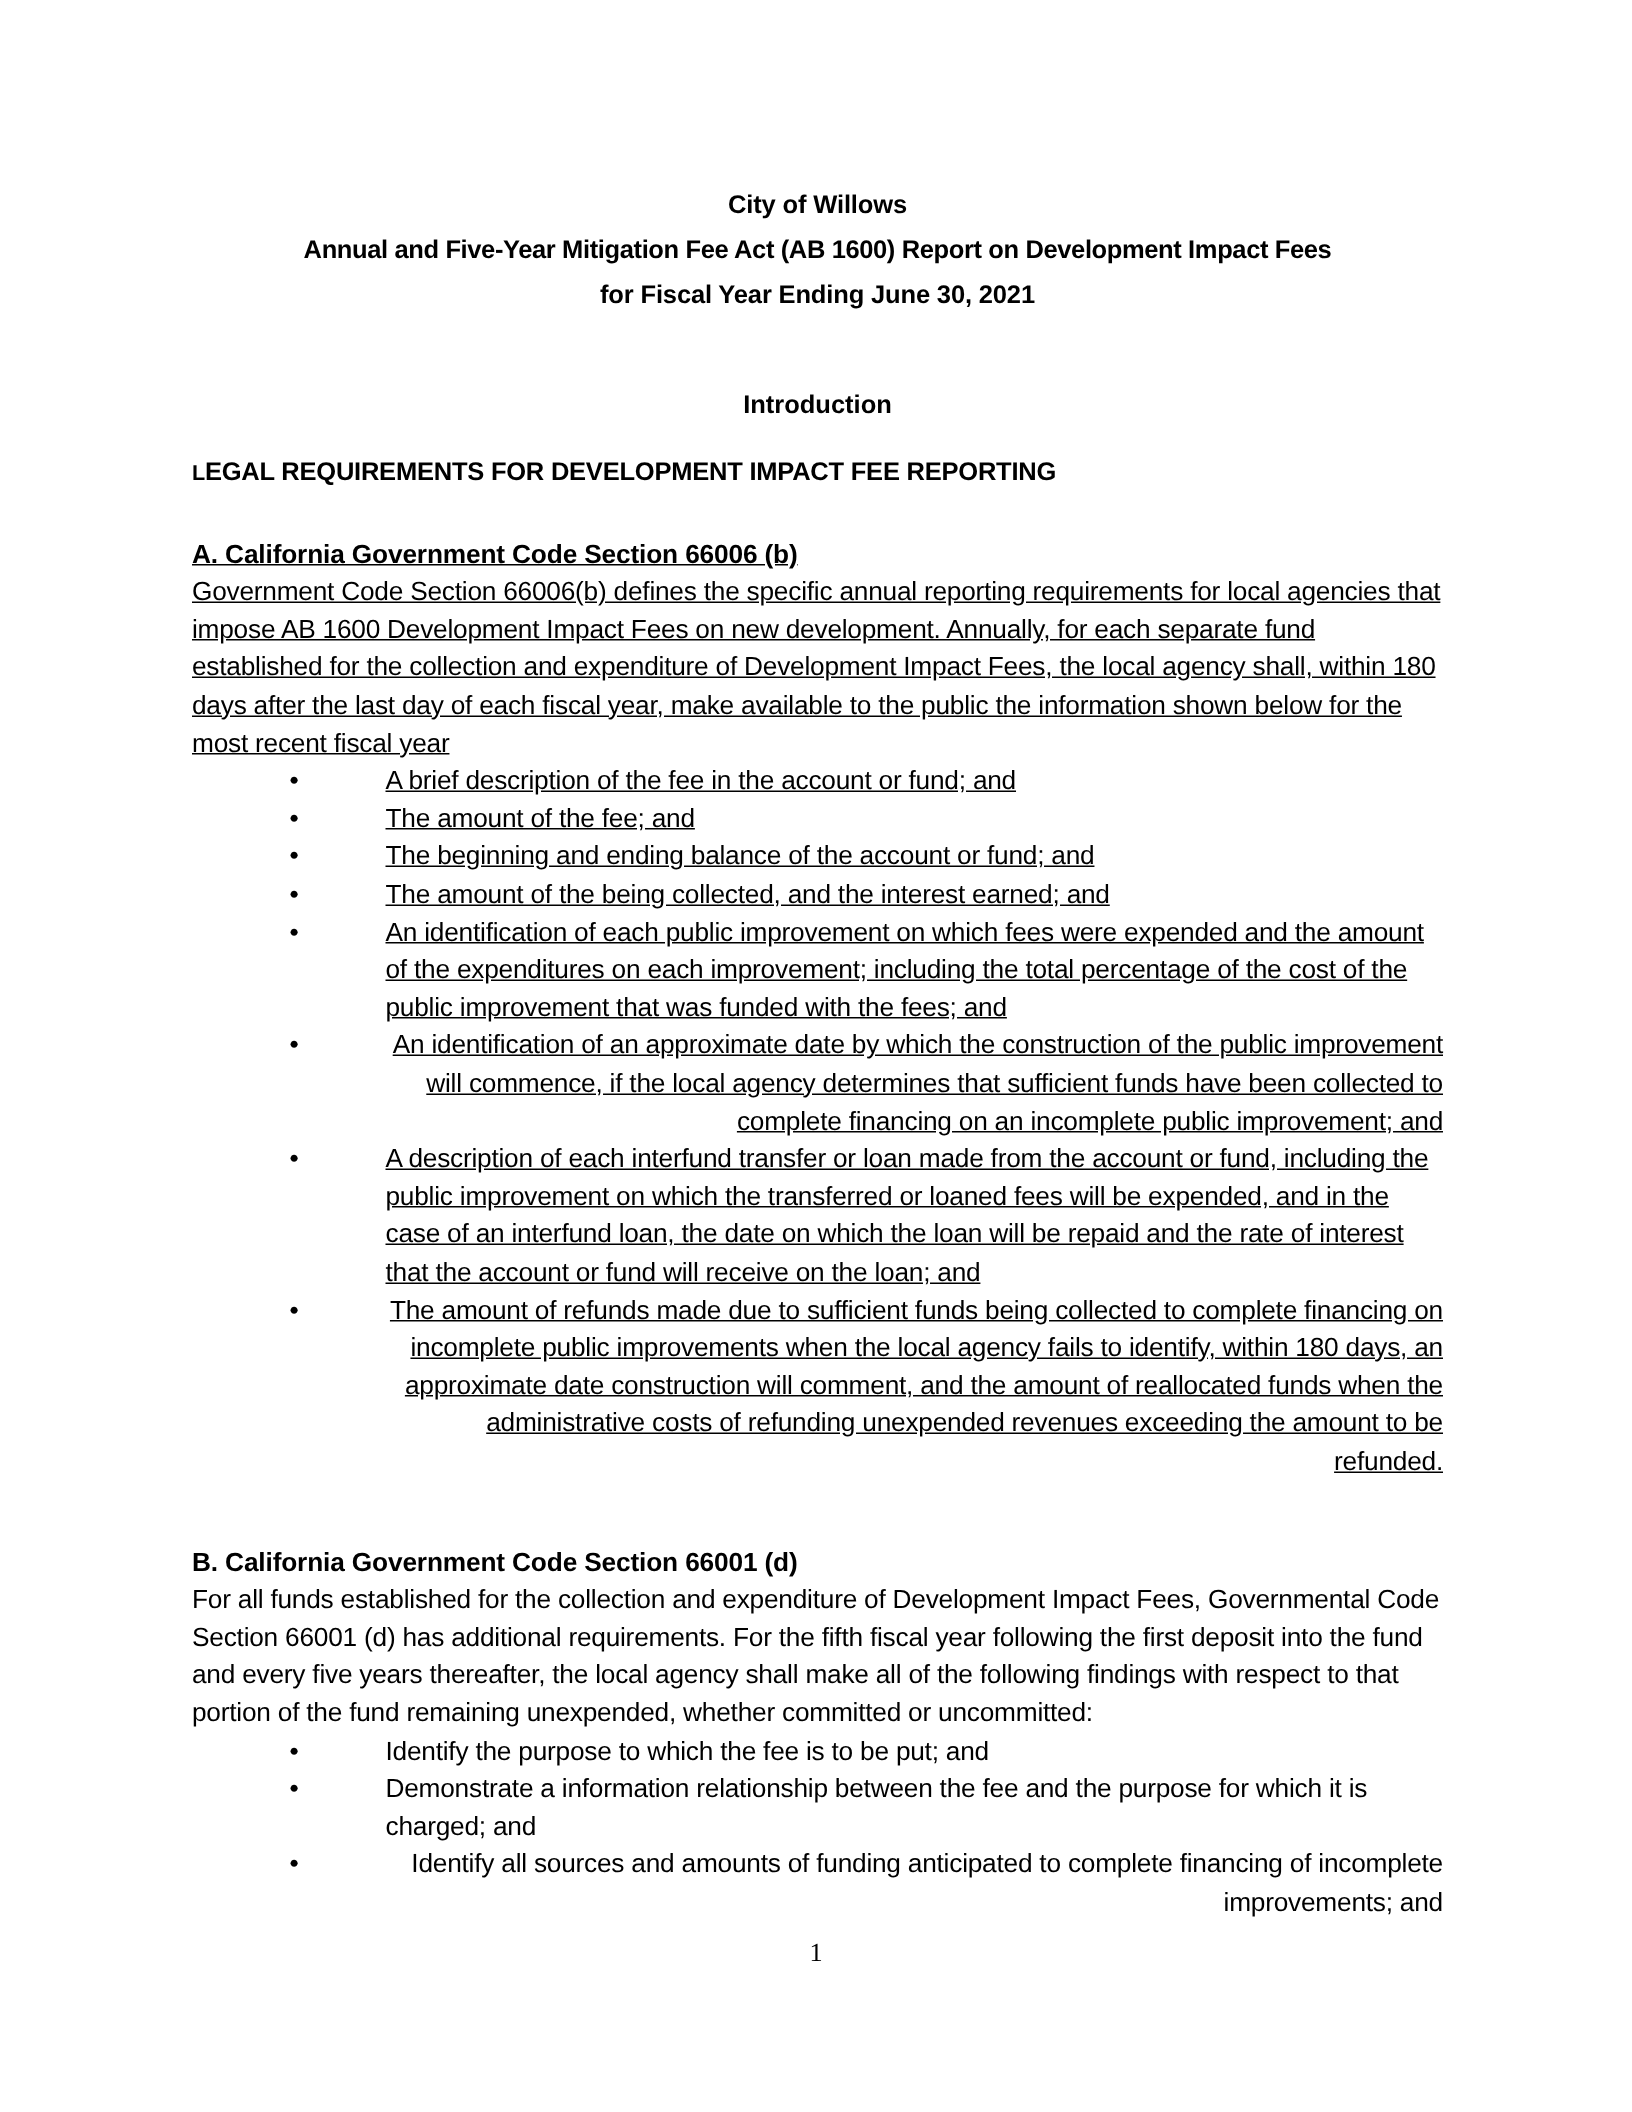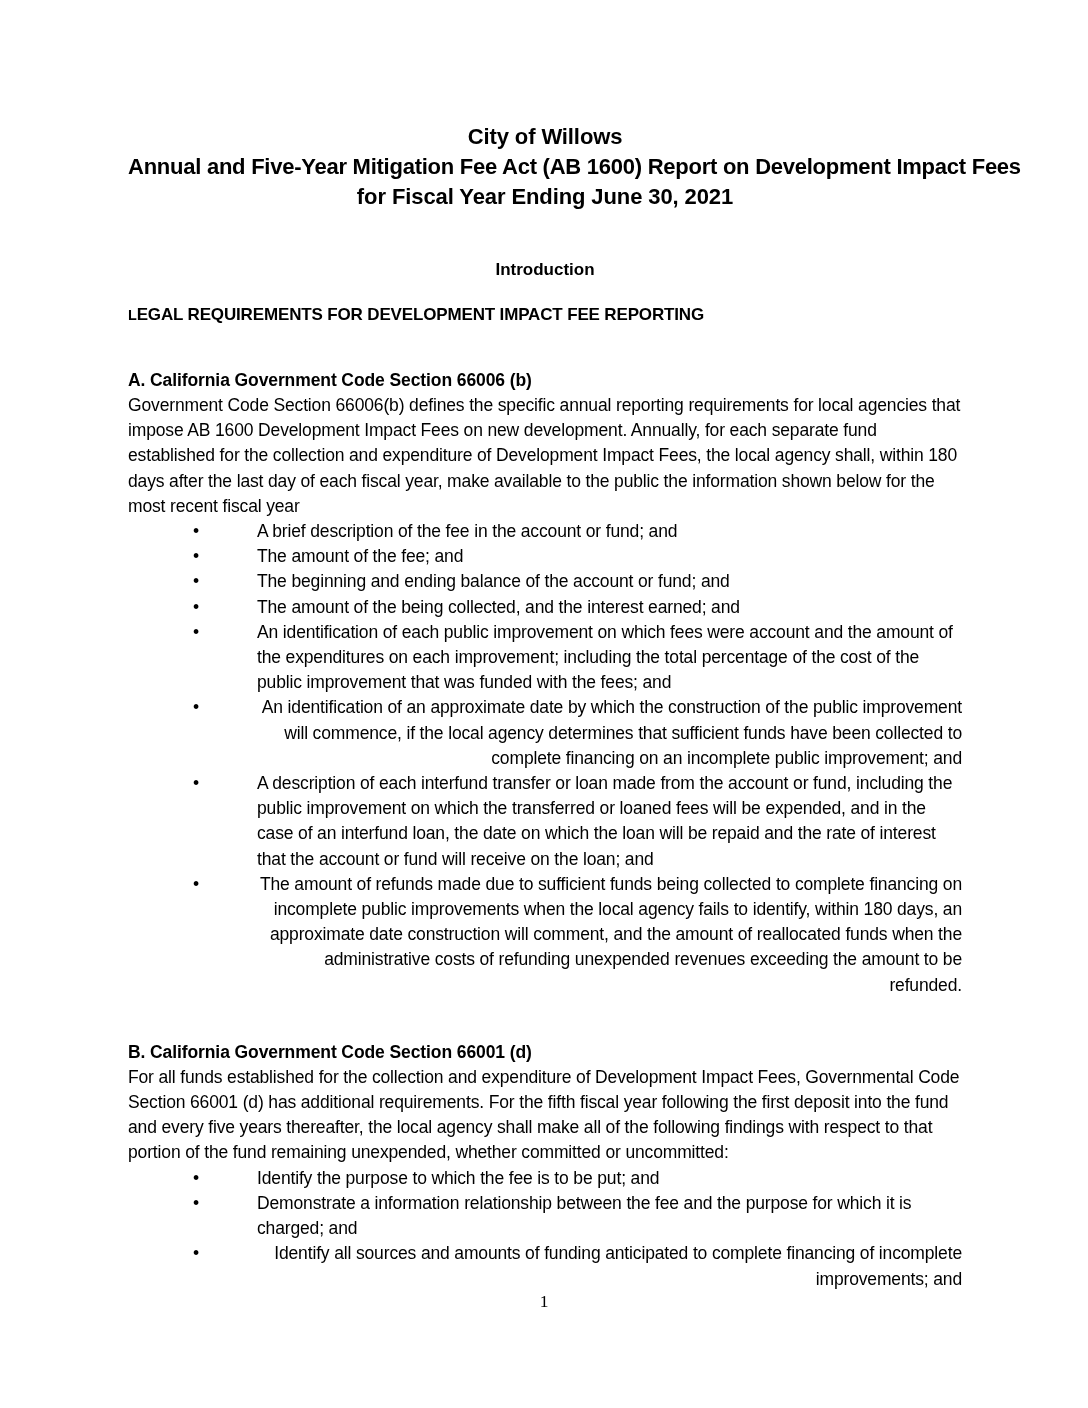--- a/index.html
+++ b/index.html
@@ -30,21 +30,21 @@
     left: 128px;
     top: 0;
     width: 834px;
   }
 
   .title-block {
     padding-top: 122px;
     text-align: center;
   }
   .title-line {
-    font-size: 22px;
+    font-size: 17px;
     font-weight: bold;
     line-height: 30px;
     letter-spacing: -0.1px;
     white-space: nowrap;
   }
   .title-line-1 { }
   .title-line-2 { letter-spacing: -0.25px; }
   .title-line-3 { }
 
   .section-heading-center {
@@ -61,21 +61,21 @@
     margin-top: 25px;
     letter-spacing: -0.15px;
   }
   .legal-heading .smallcap {
     font-size: 14.4px;
   }
 
   .section {
     margin-top: 0;
   }
-  .section-a { margin-top: 43px; }
+  .section-a { margin-top: 32px; text-decoration: underline; }
   .section-b { margin-top: 42px; }
 
   .sec-heading {
     font-size: 17.5px;
     font-weight: bold;
     line-height: 25px;
     letter-spacing: -0.1px;
   }
 
   .para {
@@ -154,21 +154,21 @@
         <li class="bullet">
           <span class="dot">•</span>
           <span class="bullet-text">The beginning and ending balance of the account or fund; and</span>
         </li>
         <li class="bullet">
           <span class="dot">•</span>
           <span class="bullet-text">The amount of the being collected, and the interest earned; and</span>
         </li>
         <li class="bullet">
           <span class="dot">•</span>
-          <span class="bullet-text">An identification of each public improvement on which fees were account and the amount of the expenditures on each improvement; including the total percentage of the cost of the public improvement that was funded with the fees; and</span>
+          <span class="bullet-text">An identification of each public improvement on which fees were expended and the amount of the expenditures on each improvement; including the total percentage of the cost of the public improvement that was funded with the fees; and</span>
         </li>
         <li class="bullet">
           <span class="dot">•</span>
           <span class="bullet-text b-w1">An identification of an approximate date by which the construction of the public improvement will commence, if the local agency determines that sufficient funds have been collected to complete financing on an incomplete public improvement; and</span>
         </li>
         <li class="bullet">
           <span class="dot">•</span>
           <span class="bullet-text b-w2">A description of each interfund transfer or loan made from the account or fund, including the public improvement on which the transferred or loaned fees will be expended, and in the case of an interfund loan, the date on which the loan will be repaid and the rate of interest that the account or fund will receive on the loan; and</span>
         </li>
         <li class="bullet">

